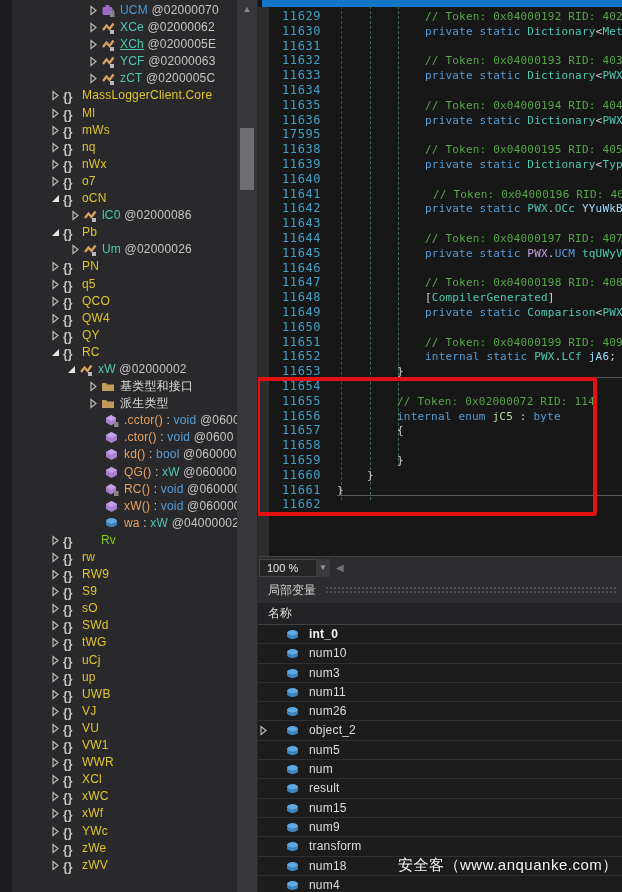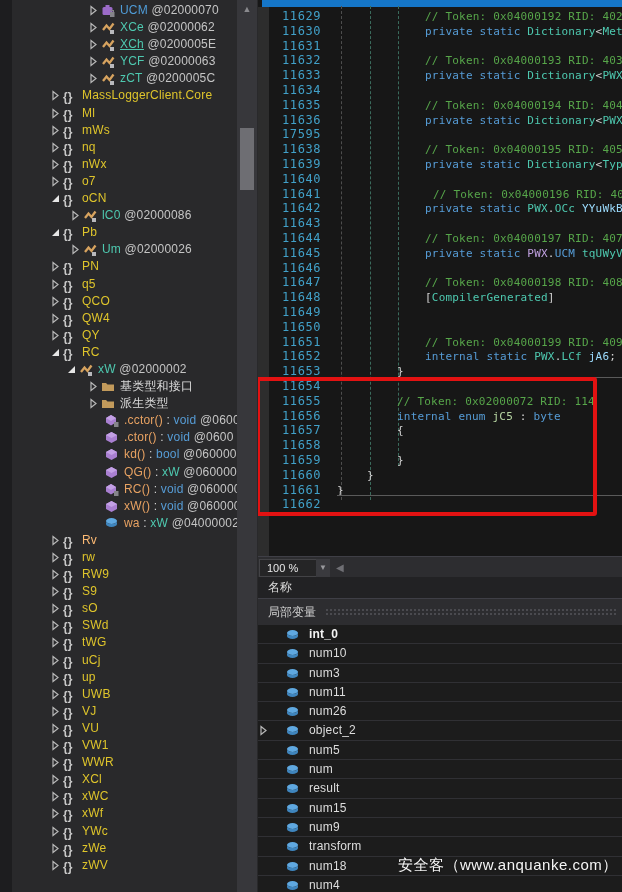--- a/index.html
+++ b/index.html
@@ -399,21 +399,21 @@
           </span>
           <span class="tlabel" style="left: 124px;"><span class="tseg" style="color: rgb(232, 162, 98);">wa</span><span class="tseg" style="color: rgb(212, 212, 212);"> : </span><span class="tseg" style="color: rgb(78, 201, 176);">xW</span><span class="tseg" style="color: rgb(197, 197, 197);"> @04000002</span></span>
         </div>
         <div class="trow">
           <span class="arrow" style="left: 50px;">
             <svg width="11" height="11">
               <path d="M3 1.5 L8 5.5 L3 9.5 Z" fill="none" stroke="#b8b8b8" stroke-width="1.2"></path>
             </svg>
           </span>
           <span class="ticon" style="left: 63px;"><span style="color:#c8c8c8;font-weight:bold;font-size:12px;line-height:13px;">{}</span></span>
-          <span class="tlabel" style="left: 82px;"><span class="tseg" style="color: #fdba74;">Rv</span></span>
+          <span class="tlabel" style="left: 82px;"><span class="tseg" style="color: #84cc16; margin-left: 19px;">Rv</span></span>
         </div>
         <div class="trow">
           <span class="arrow" style="left: 50px;">
             <svg width="11" height="11">
               <path d="M3 1.5 L8 5.5 L3 9.5 Z" fill="none" stroke="#b8b8b8" stroke-width="1.2"></path>
             </svg>
           </span>
           <span class="ticon" style="left: 63px;"><span style="color:#c8c8c8;font-weight:bold;font-size:12px;line-height:13px;">{}</span></span>
           <span class="tlabel" style="left: 82px;"><span class="tseg" style="color: rgb(223, 197, 43);">rw</span></span>
         </div>
@@ -669,20 +669,21 @@
           <div class="cl" style="top: 274.4px;">
             <span class="ln">11647</span>
             <span class="ct" style="margin-left: 88px;"><span class="tseg" style="color: rgb(87, 166, 74);">// Token: 0x04000198 RID: 408</span></span>
           </div>
           <div class="cl" style="top: 289.2px;">
             <span class="ln">11648</span>
             <span class="ct" style="margin-left: 88px;"><span class="tseg" style="color: rgb(212, 212, 212);">[</span><span class="tseg" style="color: rgb(78, 201, 176);">CompilerGenerated</span><span class="tseg" style="color: rgb(212, 212, 212);">]</span></span>
           </div>
           <div class="cl" style="top: 304px;">
             <span class="ln">11649</span>
+            <span class="ct" style="margin-left: 88px;"><span class="tseg" style="color: rgb(86, 156, 214);">private static </span><span class="tseg" style="color: rgb(78, 201, 176);">Comparison</span><span class="tseg" style="color: rgb(212, 212, 212);">&lt;</span><span class="tseg" style="color: rgb(78, 201, 176);">PWX</span></span>
           </div>
           <div class="cl" style="top: 318.8px;">
             <span class="ln">11650</span>
             <span class="ct" style="margin-left: 88px;"></span>
           </div>
           <div class="cl" style="top: 333.6px;">
             <span class="ln">11651</span>
             <span class="ct" style="margin-left: 88px;"><span class="tseg" style="color: rgb(87, 166, 74);">// Token: 0x04000199 RID: 409</span></span>
           </div>
           <div class="cl" style="top: 348.4px;">
@@ -735,25 +736,25 @@
       <div id="red-rect"></div>
     </div>
 
     <div id="zoom-bar">
       <div id="zoom-box">100 %</div>
       <div id="zoom-drop">▼</div>
       <div id="hscroll-left">◀</div>
     </div>
 
     <div id="locals">
-      <div id="locals-colhdr">名称</div>
       <div id="locals-title">
         <span>局部变量</span>
         <div id="locals-dots"></div>
       </div>
+      <div id="locals-colhdr">名称</div>
       <div id="locals-rows">
           <div class="lrow bold">
             <span class="licon">
               <svg width="13" height="11">
                 <ellipse cx="6.5" cy="4" rx="5.5" ry="3" fill="#5fa8e0"></ellipse>
                 <path d="M1 4 L1 7 A5.5 3 0 0 0 12 7 L12 4 A5.5 3 0 0 1 1 4" fill="#3f85bd"></path>
               </svg>
             </span>
             <span class="lname">int_0</span>
           </div>

